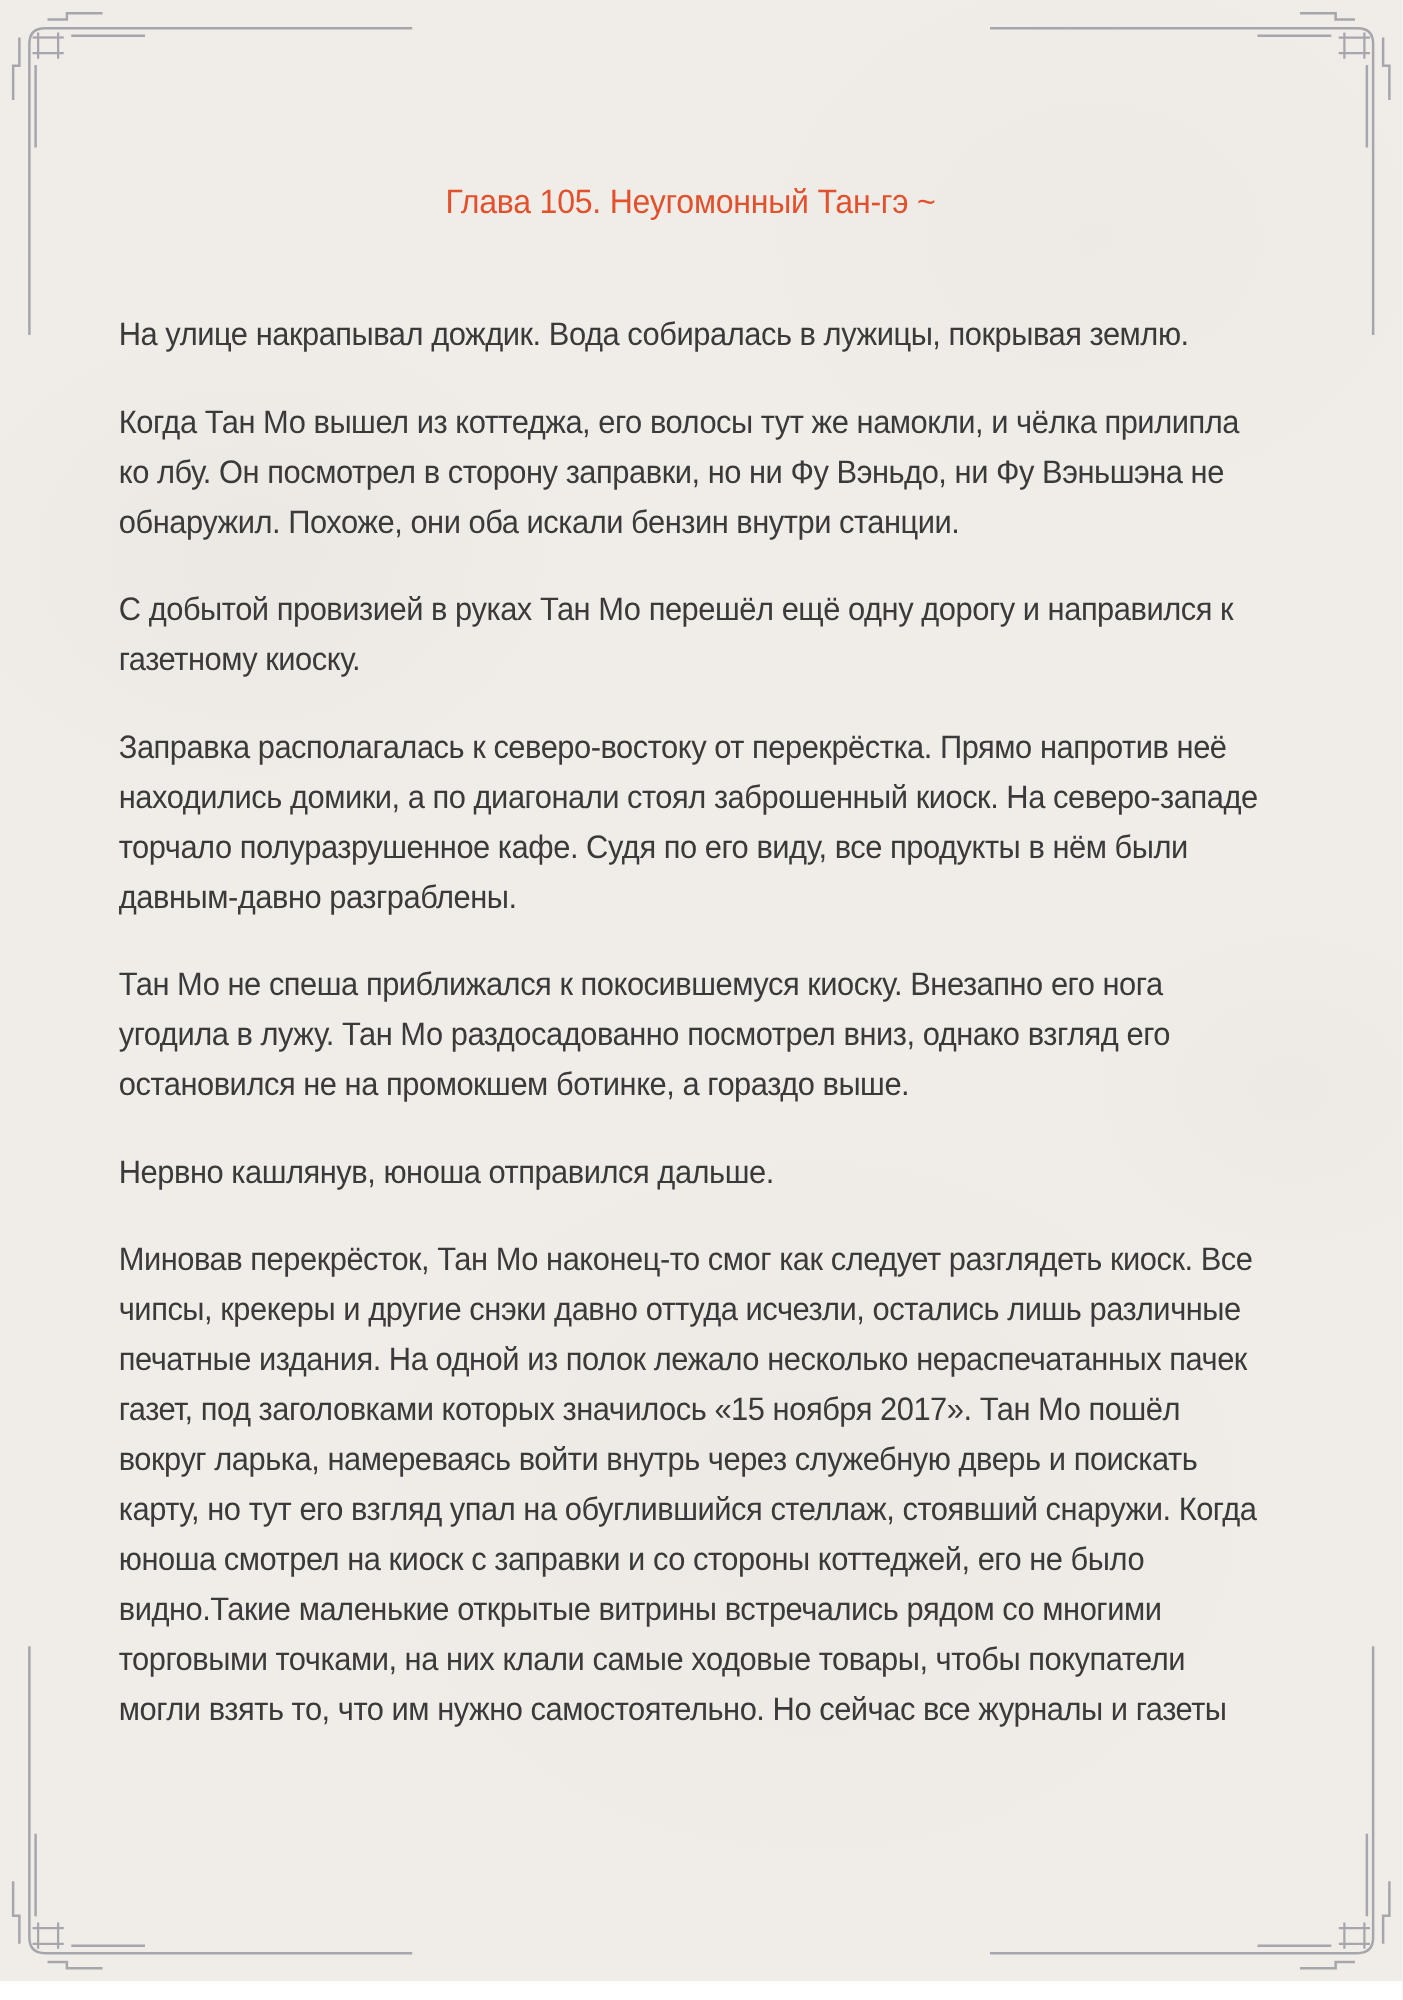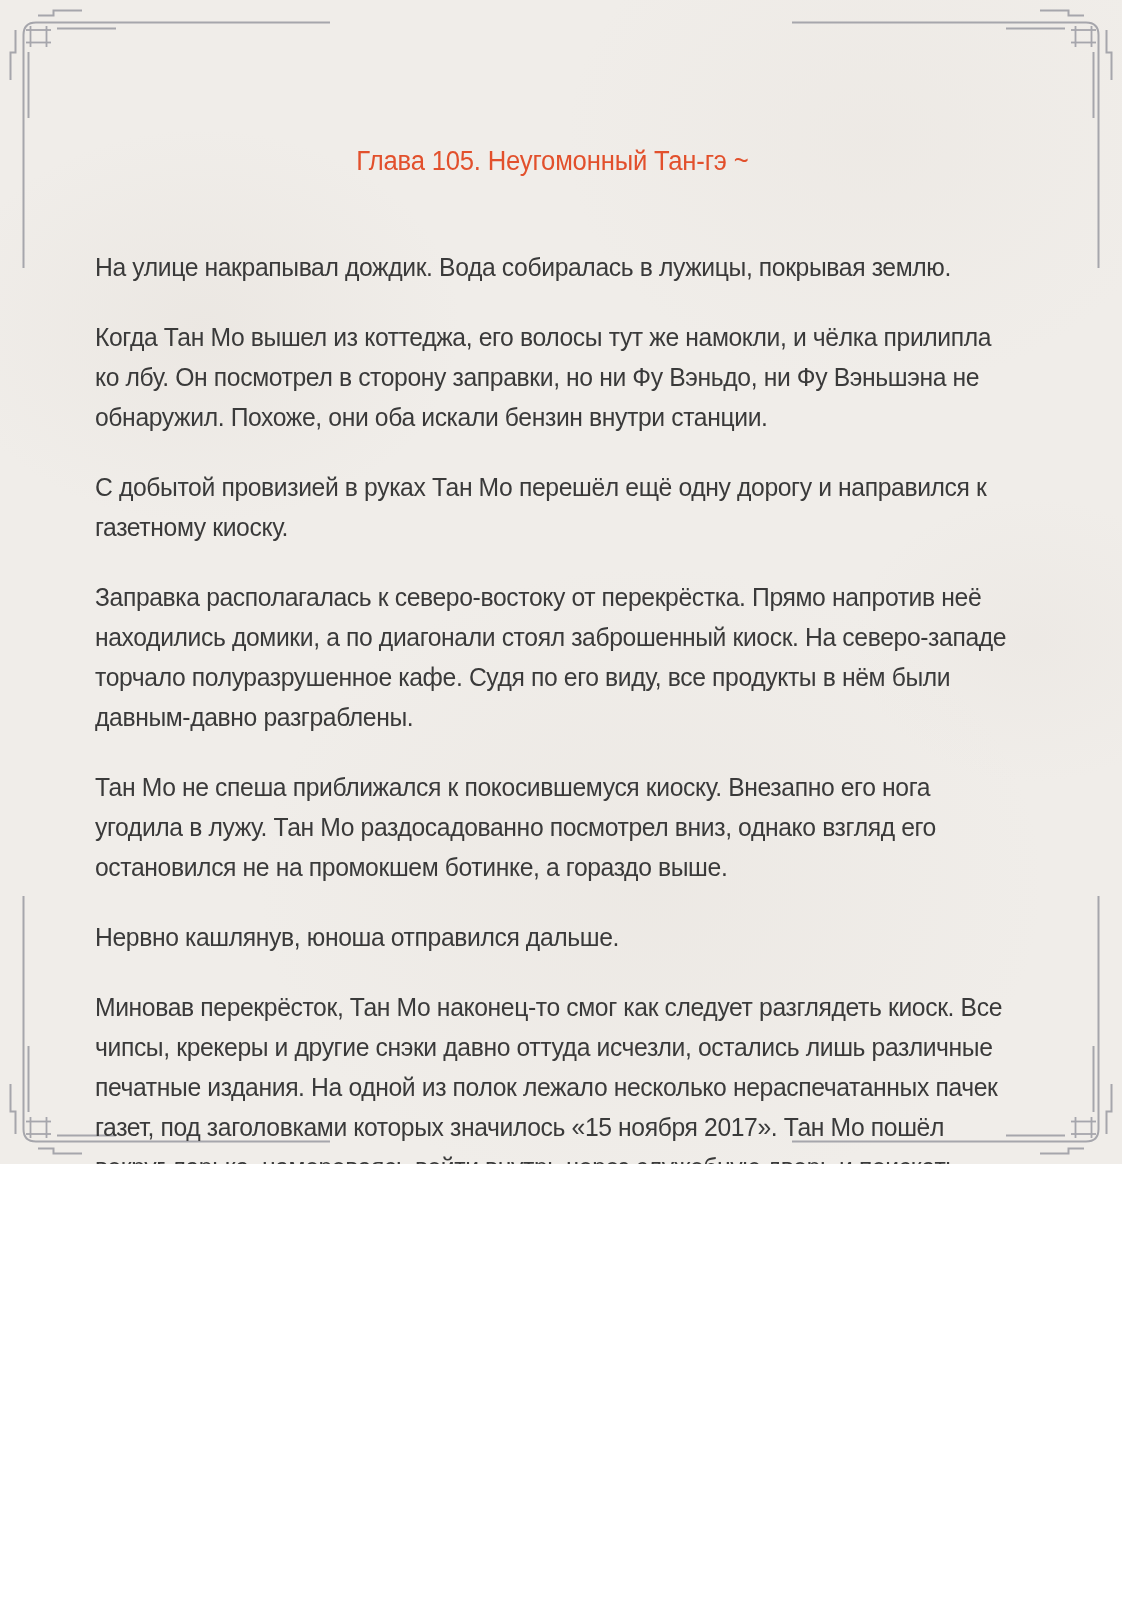--- a/index.html
+++ b/index.html
@@ -2,21 +2,21 @@
 <html style="--page-bg: #f0ede9; --text-color: #3a3a3a; --title-color: #e2502c; --frame-color: #a6a6ac;"><head>
 <meta charset="utf-8">
 <style>
   html, body {
     margin: 0;
     padding: 0;
   }
   .page {
     position: relative;
     width: 1122px;
-    height: 1164px;
+    height: 1585px;
     overflow: hidden;
     background-color: var(--page-bg, #f0ede9);
     background-image:
       radial-gradient(ellipse 420px 320px at 18% 28%, rgba(208,198,188,0.14), transparent 62%),
       radial-gradient(ellipse 520px 420px at 78% 12%, rgba(214,204,194,0.10), transparent 60%),
       radial-gradient(ellipse 640px 520px at 58% 76%, rgba(206,196,186,0.10), transparent 62%),
       radial-gradient(ellipse 300px 240px at 92% 55%, rgba(210,200,192,0.10), transparent 60%);
     font-family: "Liberation Sans", "DejaVu Sans", sans-serif;
   }
   .corner {

